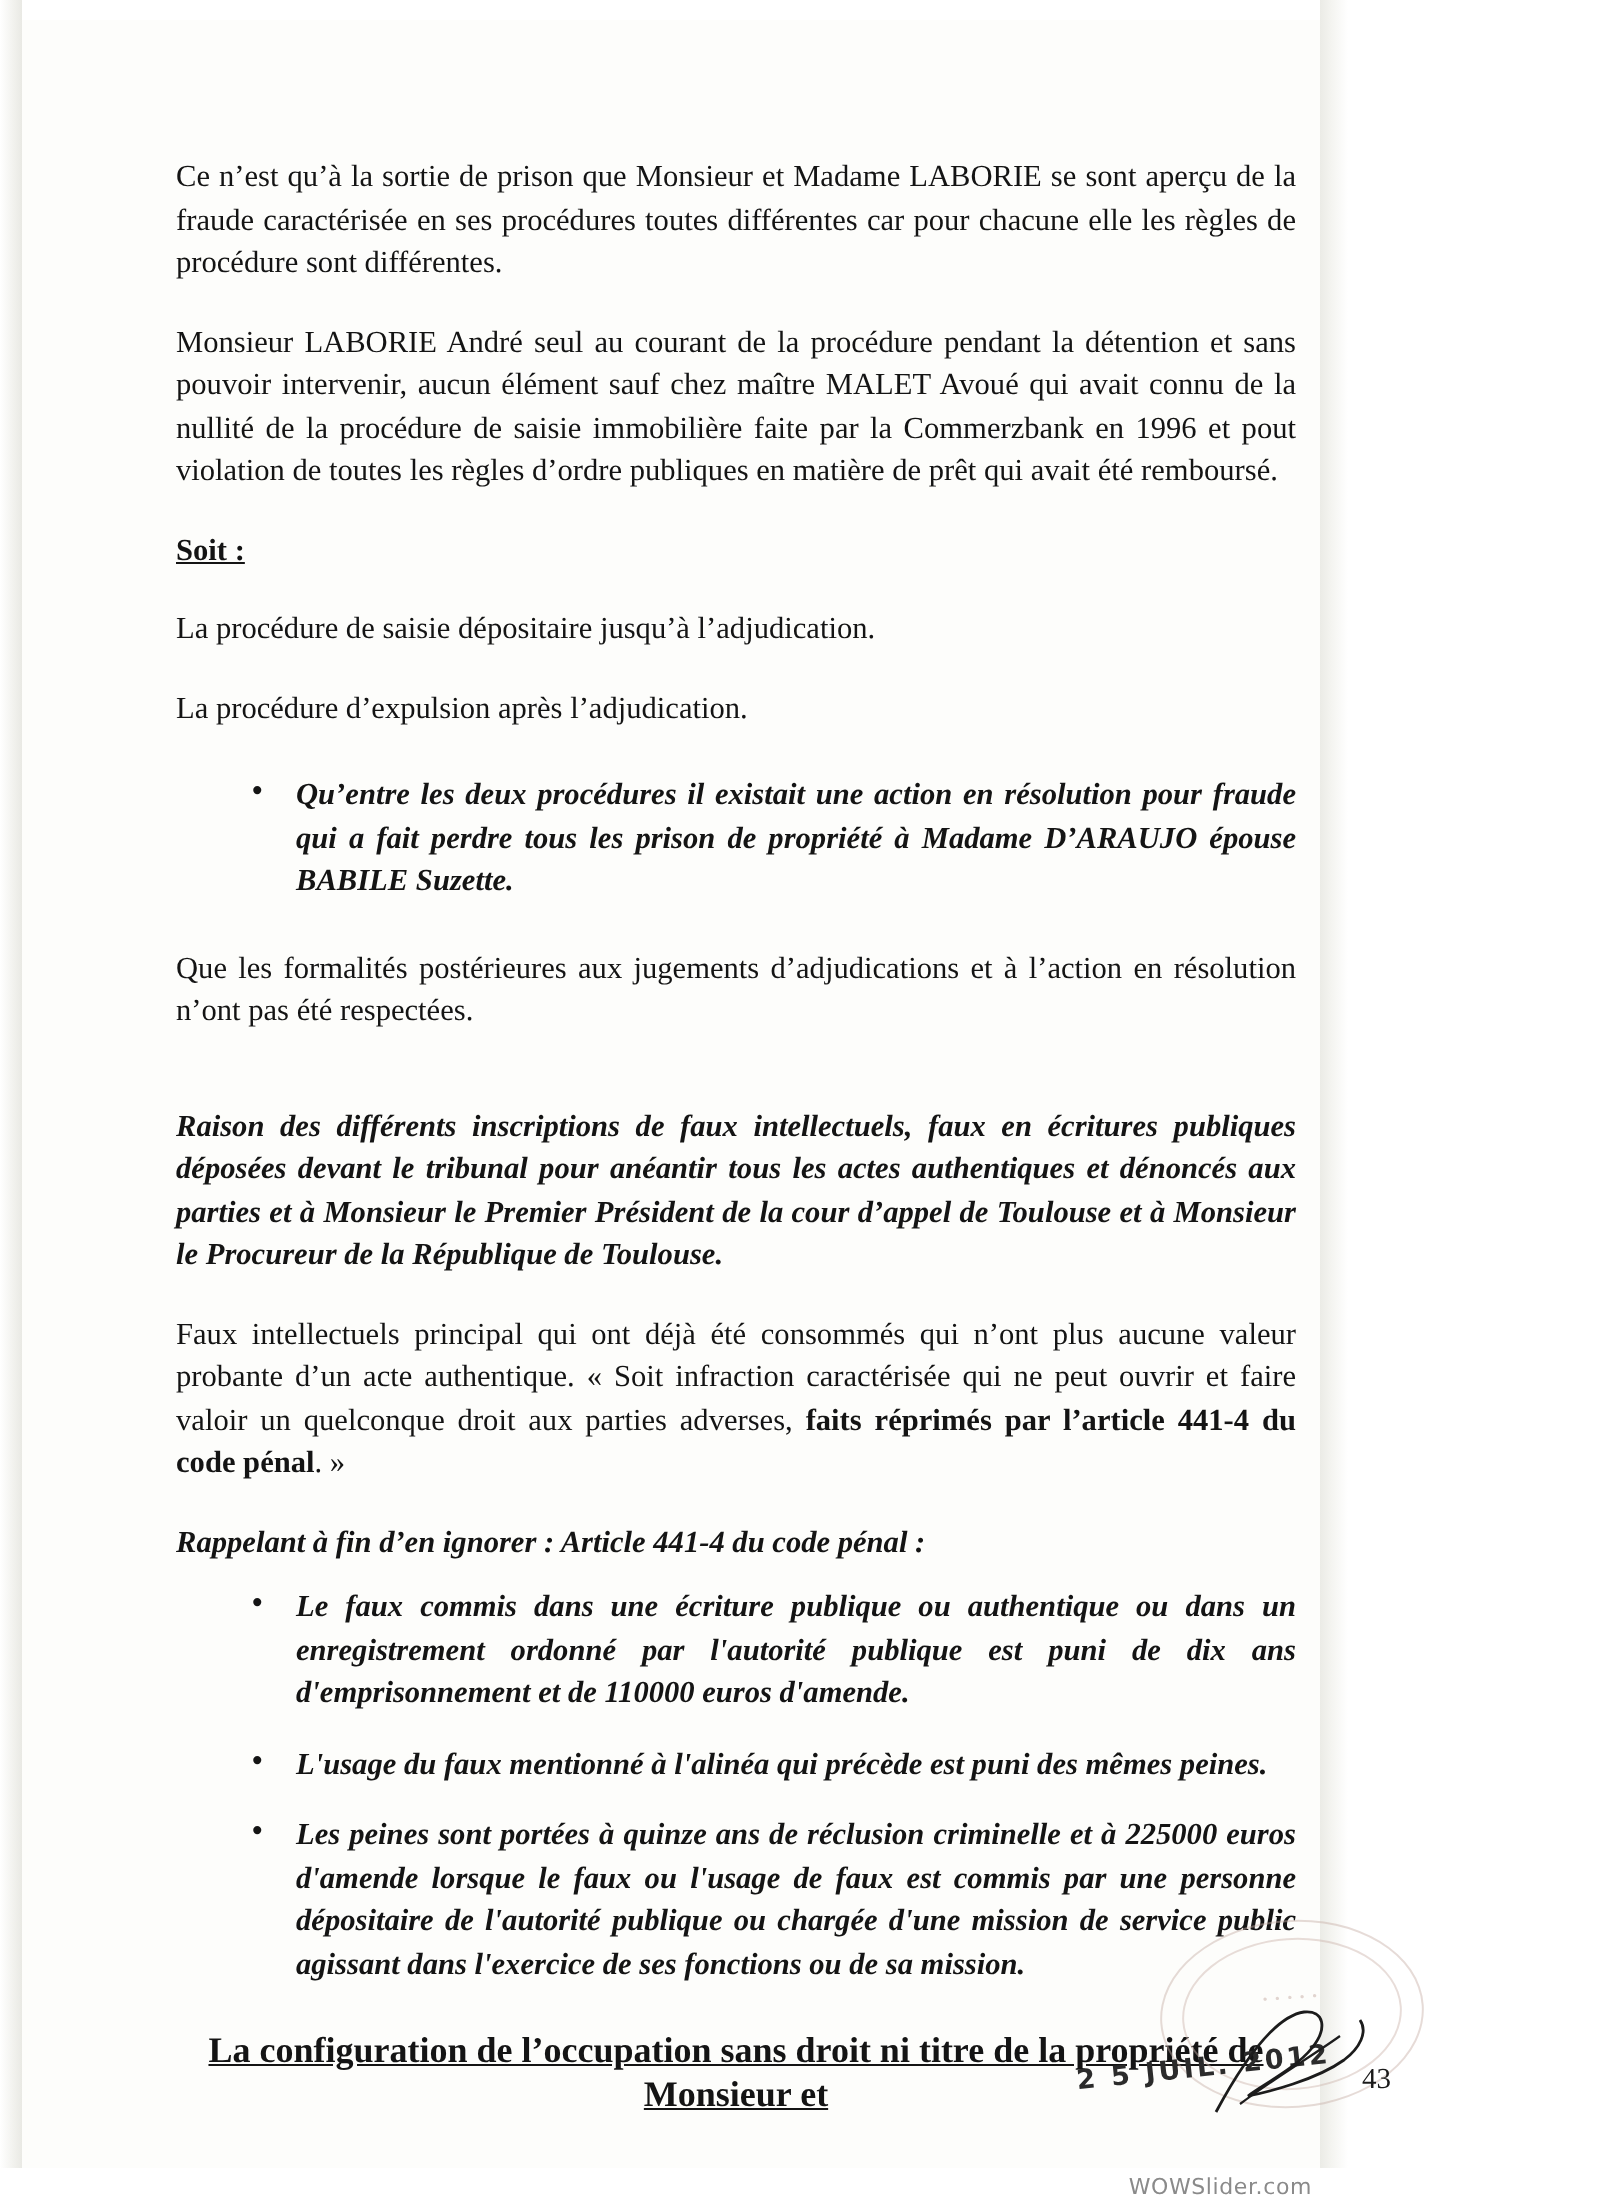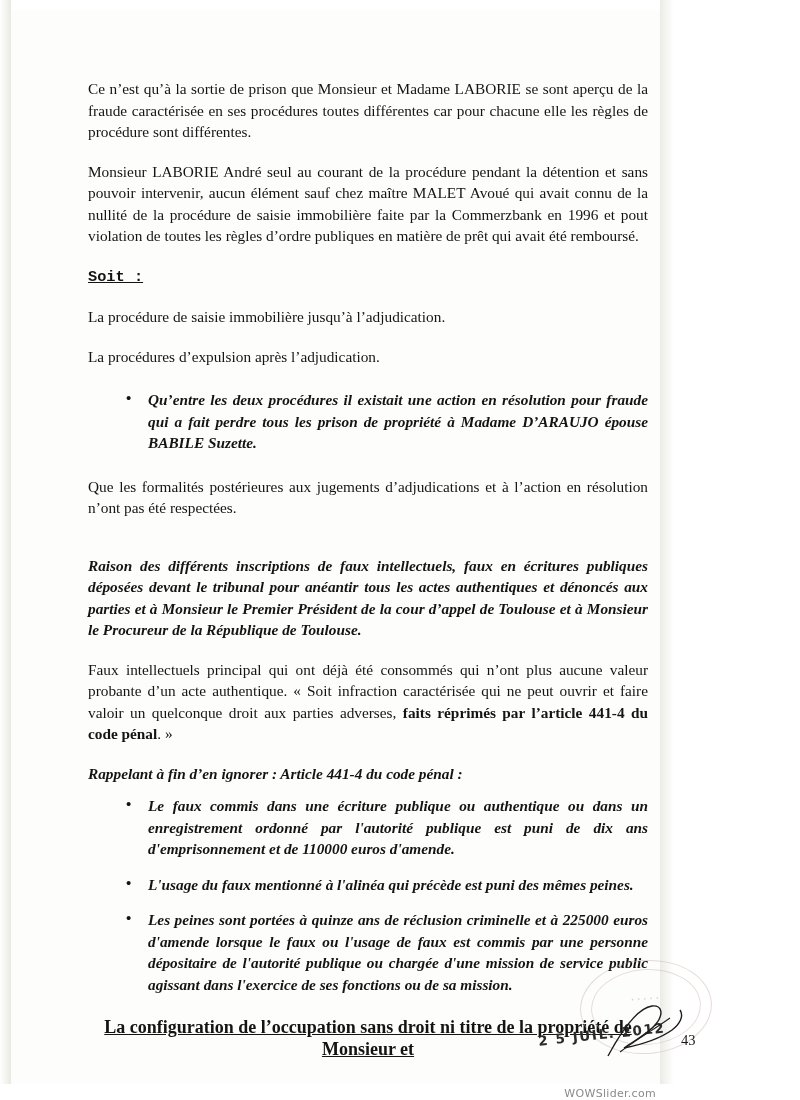--- a/index.html
+++ b/index.html
@@ -88,21 +88,20 @@
     font-size: 15px;
     font-weight: bold;
     font-style: normal;
   }
   .bullets.spaced li { margin-bottom: 14px; }
   .bullets.spaced li:last-child { margin-bottom: 0; }
   .heading-soit {
     font-weight: bold;
     text-decoration: underline;
     font-size: 15.3px;
-    font-family: Liberation Mono, monospace;
   }
   .rappelant {
     font-weight: bold;
     font-style: italic;
     font-size: 15.3px;
   }
   .config-block {
     text-align: center;
     font-weight: bold;
     font-size: 18px;
@@ -189,24 +188,24 @@
 
     <p>Ce n’est qu’à la sortie de prison que Monsieur et Madame LABORIE se sont aperçu de la fraude caractérisée en ses procédures toutes différentes car pour chacune elle les règles de procédure sont différentes.</p>
     <div class="gap-md"></div>
 
     <p>Monsieur LABORIE André seul au courant de la procédure pendant la détention et sans pouvoir intervenir, aucun élément sauf chez maître MALET Avoué qui avait connu de la nullité de la procédure de saisie immobilière faite par la Commerzbank en 1996 et pout violation de toutes les règles d’ordre publiques en matière de prêt qui avait été remboursé.</p>
     <div class="gap-md"></div>
 
     <p><span class="heading-soit">Soit :</span></p>
     <div class="gap-md"></div>
 
-    <p>La procédure de saisie immobilière jusqu’à l’adjudication.</p>
-    <div class="gap-md"></div>
-
-    <p>La procédures d’expulsion après l’adjudication.</p>
+    <p>La procédure de saisie dépositaire jusqu’à l’adjudication.</p>
+    <div class="gap-md"></div>
+
+    <p>La procédure d’expulsion après l’adjudication.</p>
     <div class="gap-lg"></div>
 
     <ul class="bullets">
       <li>Qu’entre les deux procédures il existait une action en résolution pour fraude qui a fait perdre tous les prison de propriété à Madame D’ARAUJO épouse BABILE Suzette.</li>
     </ul>
     <div class="gap-lg"></div>
 
     <p>Que les formalités postérieures aux jugements d’adjudications et à l’action en résolution n’ont pas été respectées.</p>
     <div class="gap-md"></div>
 

